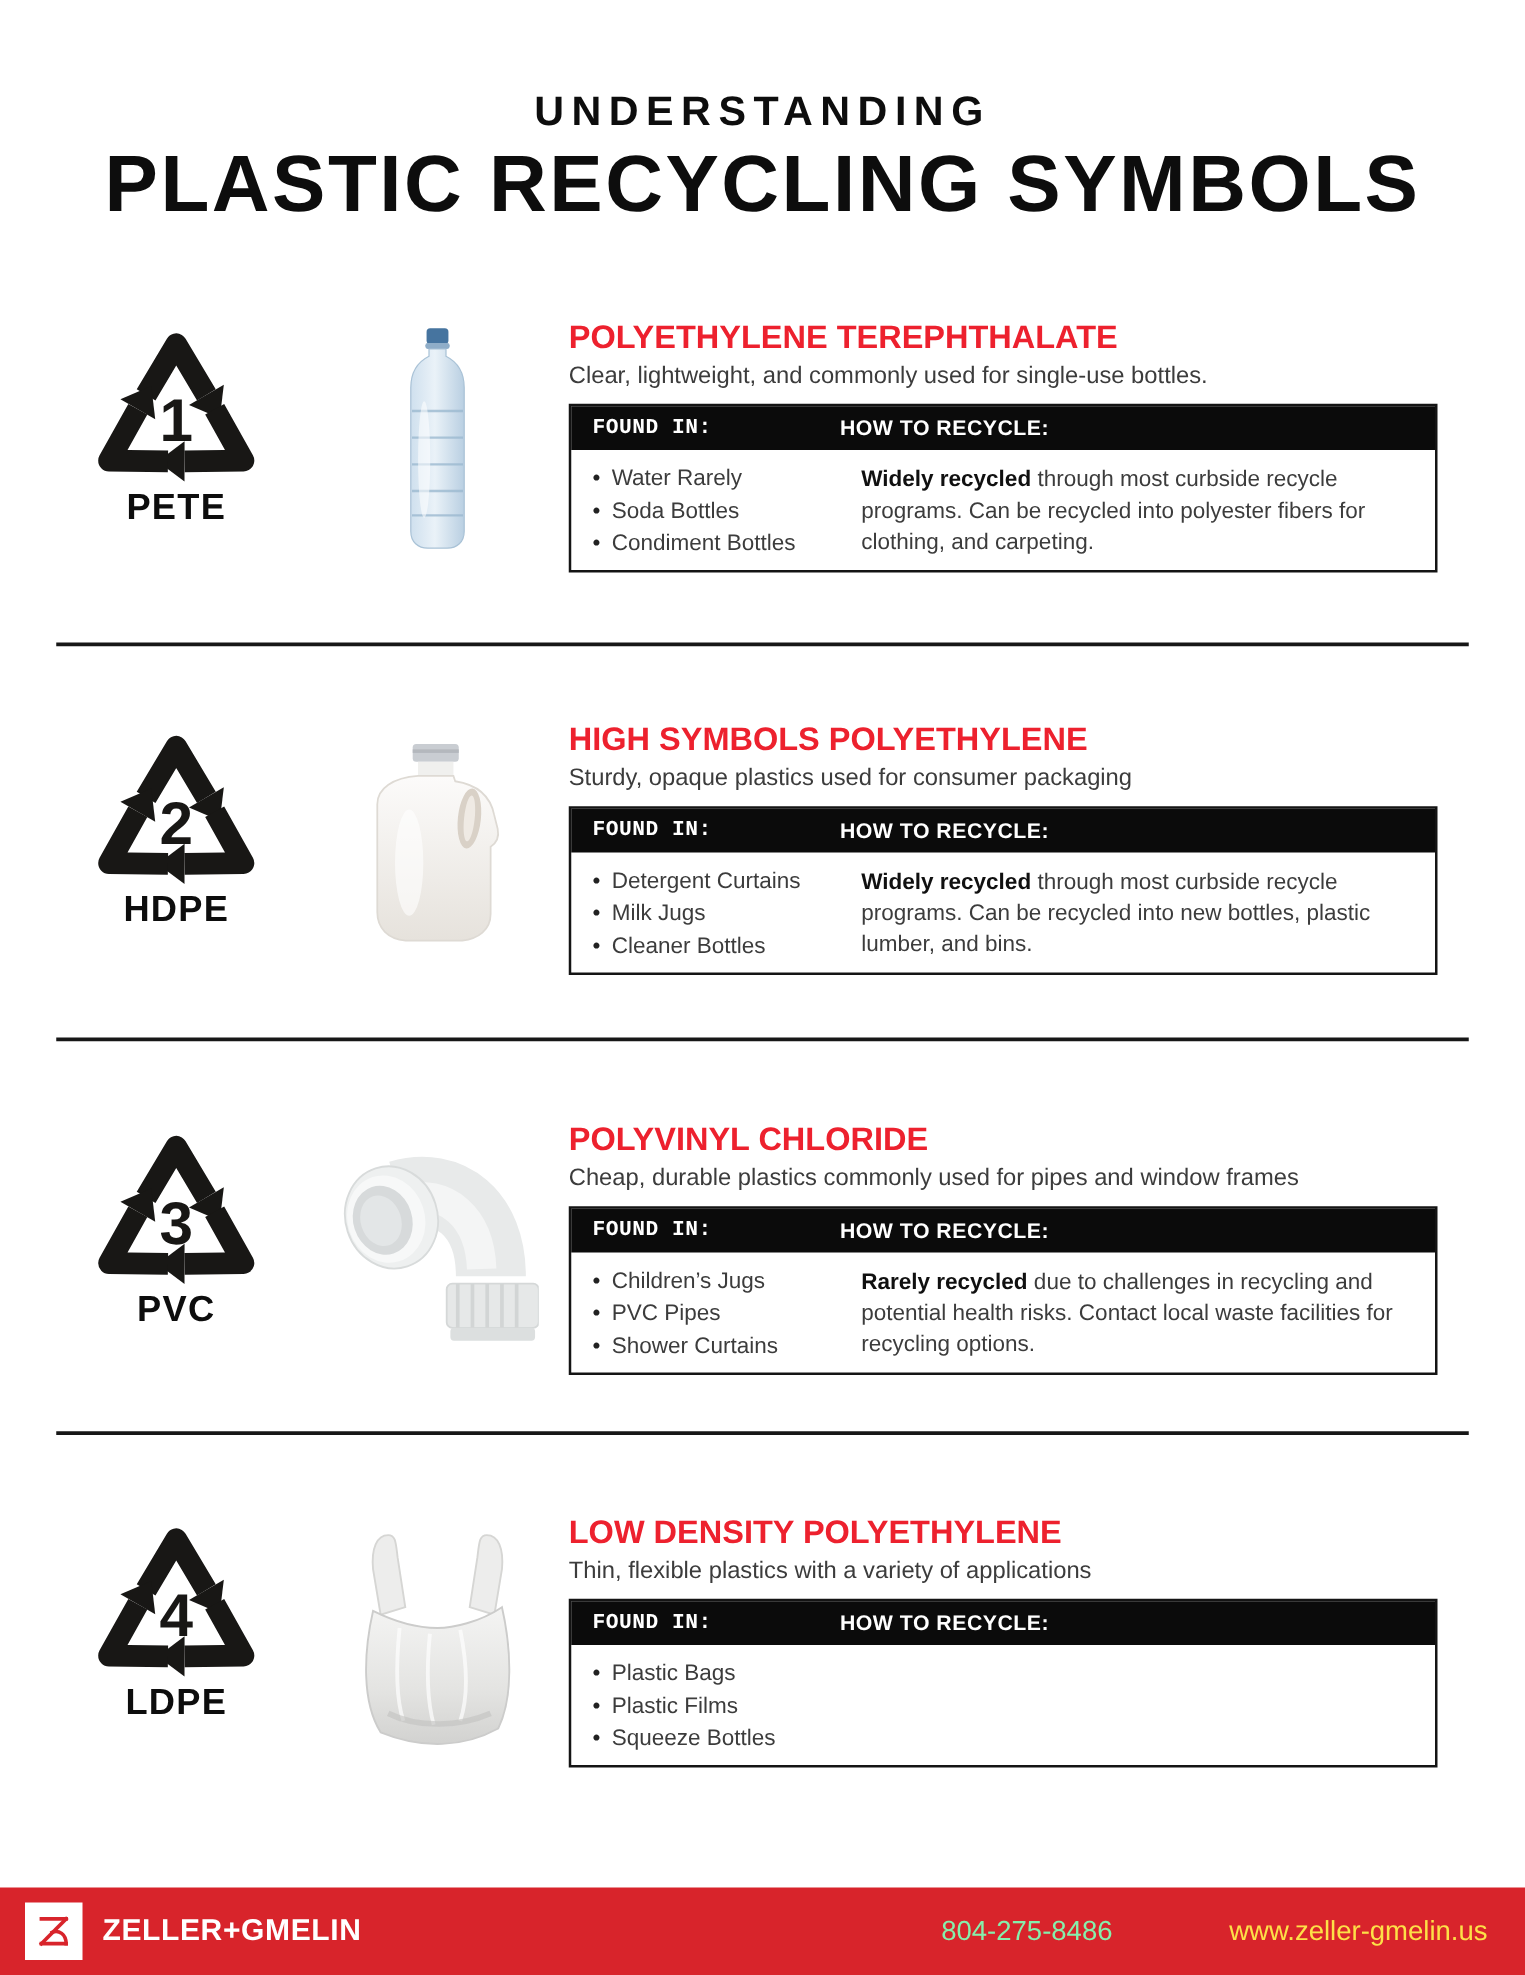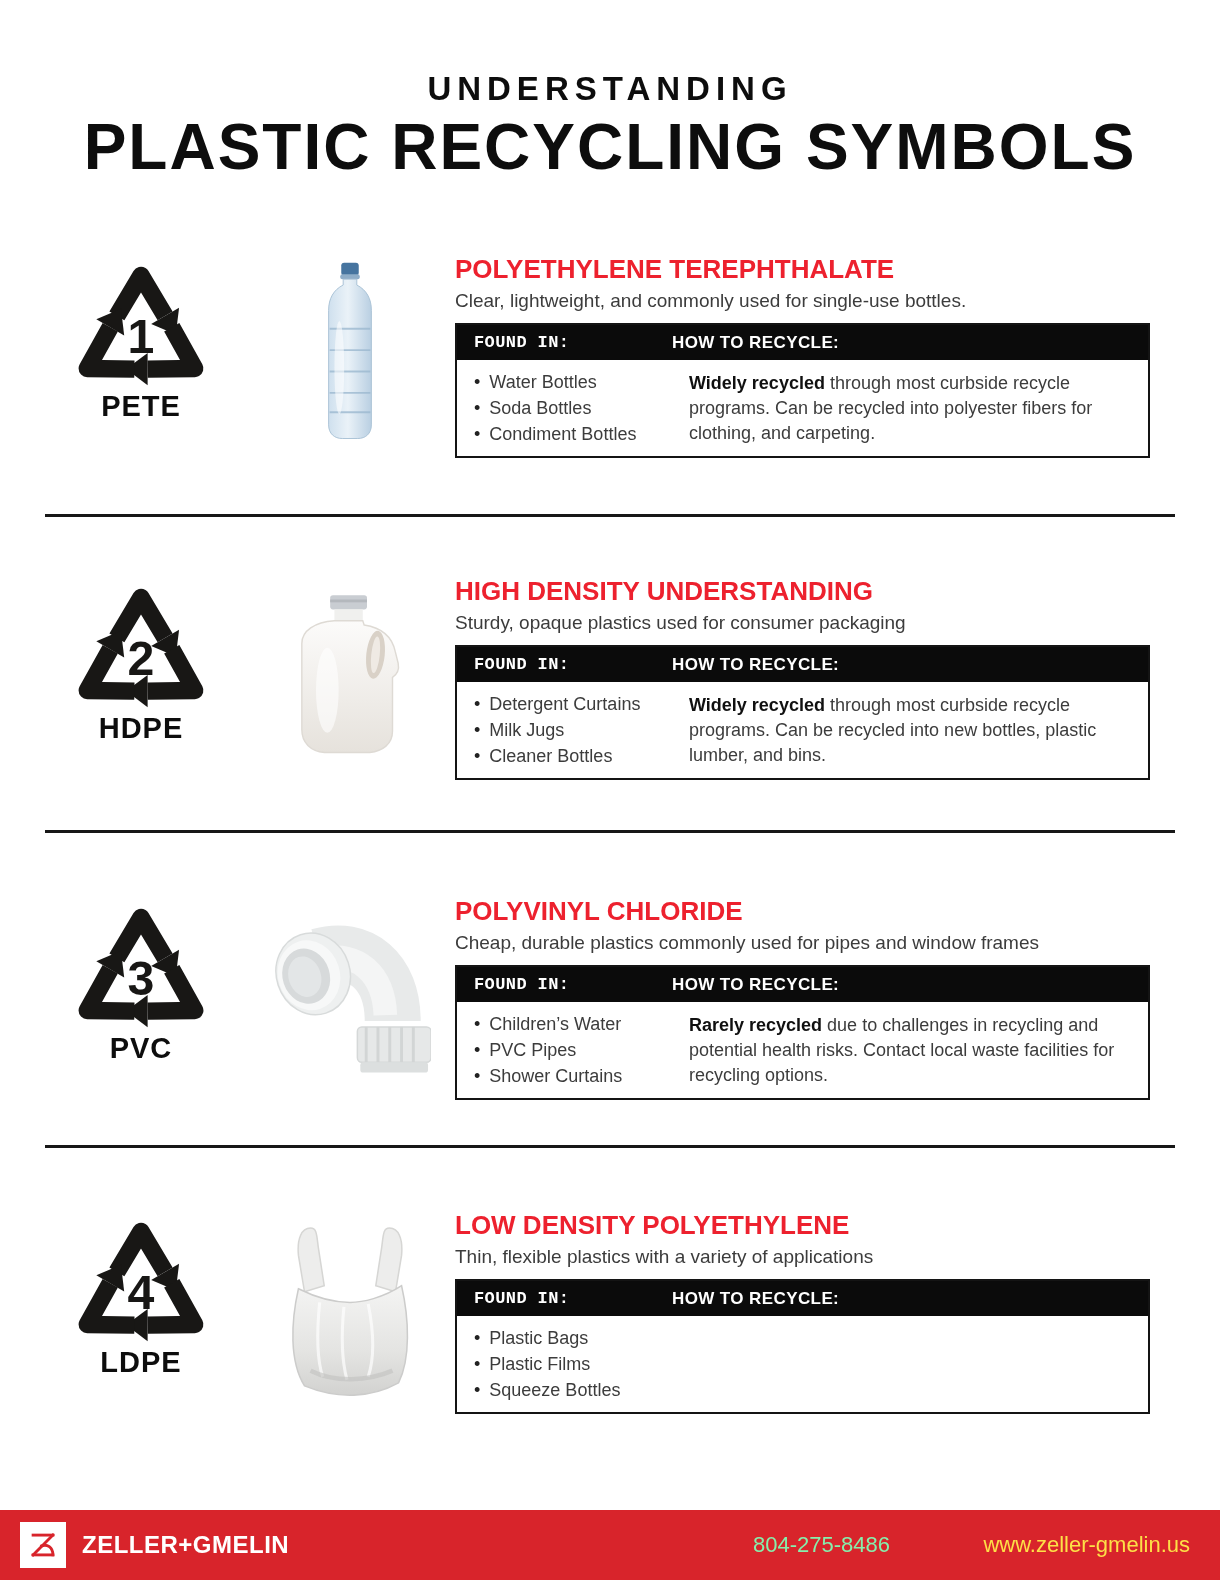--- a/index.html
+++ b/index.html
@@ -105,21 +105,21 @@
     <div class="content">
       <h2 class="material-name">POLYETHYLENE TEREPHTHALATE</h2>
       <p class="material-desc">Clear, lightweight, and commonly used for single-use bottles.</p>
       <div class="info-table">
         <div class="thead">
           <div class="th th-left">FOUND IN:</div>
           <div class="th">HOW TO RECYCLE:</div>
         </div>
         <div class="tbody">
           <ul class="found-list">
-            <li>Water Bottles</li>
+            <li>Water Rarely</li>
             <li>Soda Bottles</li>
             <li>Condiment Bottles</li>
           </ul>
           <p class="recycle-text"><b>Widely recycled</b><span> through most curbside recycle programs. Can be recycled into polyester fibers for clothing, and carpeting.</span></p>
         </div>
       </div>
     </div>
   </section>
 
   <div class="divider" style="top:514px"></div>
@@ -139,21 +139,21 @@
         <rect x="36" y="3" width="26" height="10" rx="2" fill="#c9cdd2"></rect>
         <rect x="36" y="6" width="26" height="2" fill="#b4b8bd"></rect>
         <rect x="39" y="13" width="20" height="8" fill="#f0f0ee"></rect>
         <path d="M39 21 L59 21 L60 24 C73 26 80 33 82 43 L84 51 C85 56 83 59 80 61 L80 99 C80 108 73 113 64 114 L32 114 C22 113 16 107 16 98 L16 37 C16 28 25 22 39 21 Z" fill="url(#gJug)" stroke="#dedad4" stroke-width="1"></path>
         <ellipse cx="68" cy="45" rx="6.5" ry="17" fill="#d9d1c7" transform="rotate(6 68 45)"></ellipse>
         <ellipse cx="68" cy="45" rx="3" ry="13" fill="#efeae4" transform="rotate(6 68 45)"></ellipse>
         <ellipse cx="34" cy="70" rx="8" ry="30" fill="#ffffff" opacity=".6"></ellipse>
       </svg>
     </div>
     <div class="content">
-      <h2 class="material-name">HIGH DENSITY UNDERSTANDING</h2>
+      <h2 class="material-name">HIGH SYMBOLS POLYETHYLENE</h2>
       <p class="material-desc">Sturdy, opaque plastics used for consumer packaging</p>
       <div class="info-table">
         <div class="thead">
           <div class="th th-left">FOUND IN:</div>
           <div class="th">HOW TO RECYCLE:</div>
         </div>
         <div class="tbody">
           <ul class="found-list">
             <li>Detergent Curtains</li>
             <li>Milk Jugs</li>
@@ -201,21 +201,21 @@
     <div class="content">
       <h2 class="material-name">POLYVINYL CHLORIDE</h2>
       <p class="material-desc">Cheap, durable plastics commonly used for pipes and window frames</p>
       <div class="info-table">
         <div class="thead">
           <div class="th th-left">FOUND IN:</div>
           <div class="th">HOW TO RECYCLE:</div>
         </div>
         <div class="tbody">
           <ul class="found-list">
-            <li>Children’s Water</li>
+            <li>Children’s Jugs</li>
             <li>PVC Pipes</li>
             <li>Shower Curtains</li>
           </ul>
           <p class="recycle-text"><b>Rarely recycled</b><span> due to challenges in recycling and potential health risks. Contact local waste facilities for recycling options.</span></p>
         </div>
       </div>
     </div>
   </section>
 
   <div class="divider" style="top:1145px"></div>

